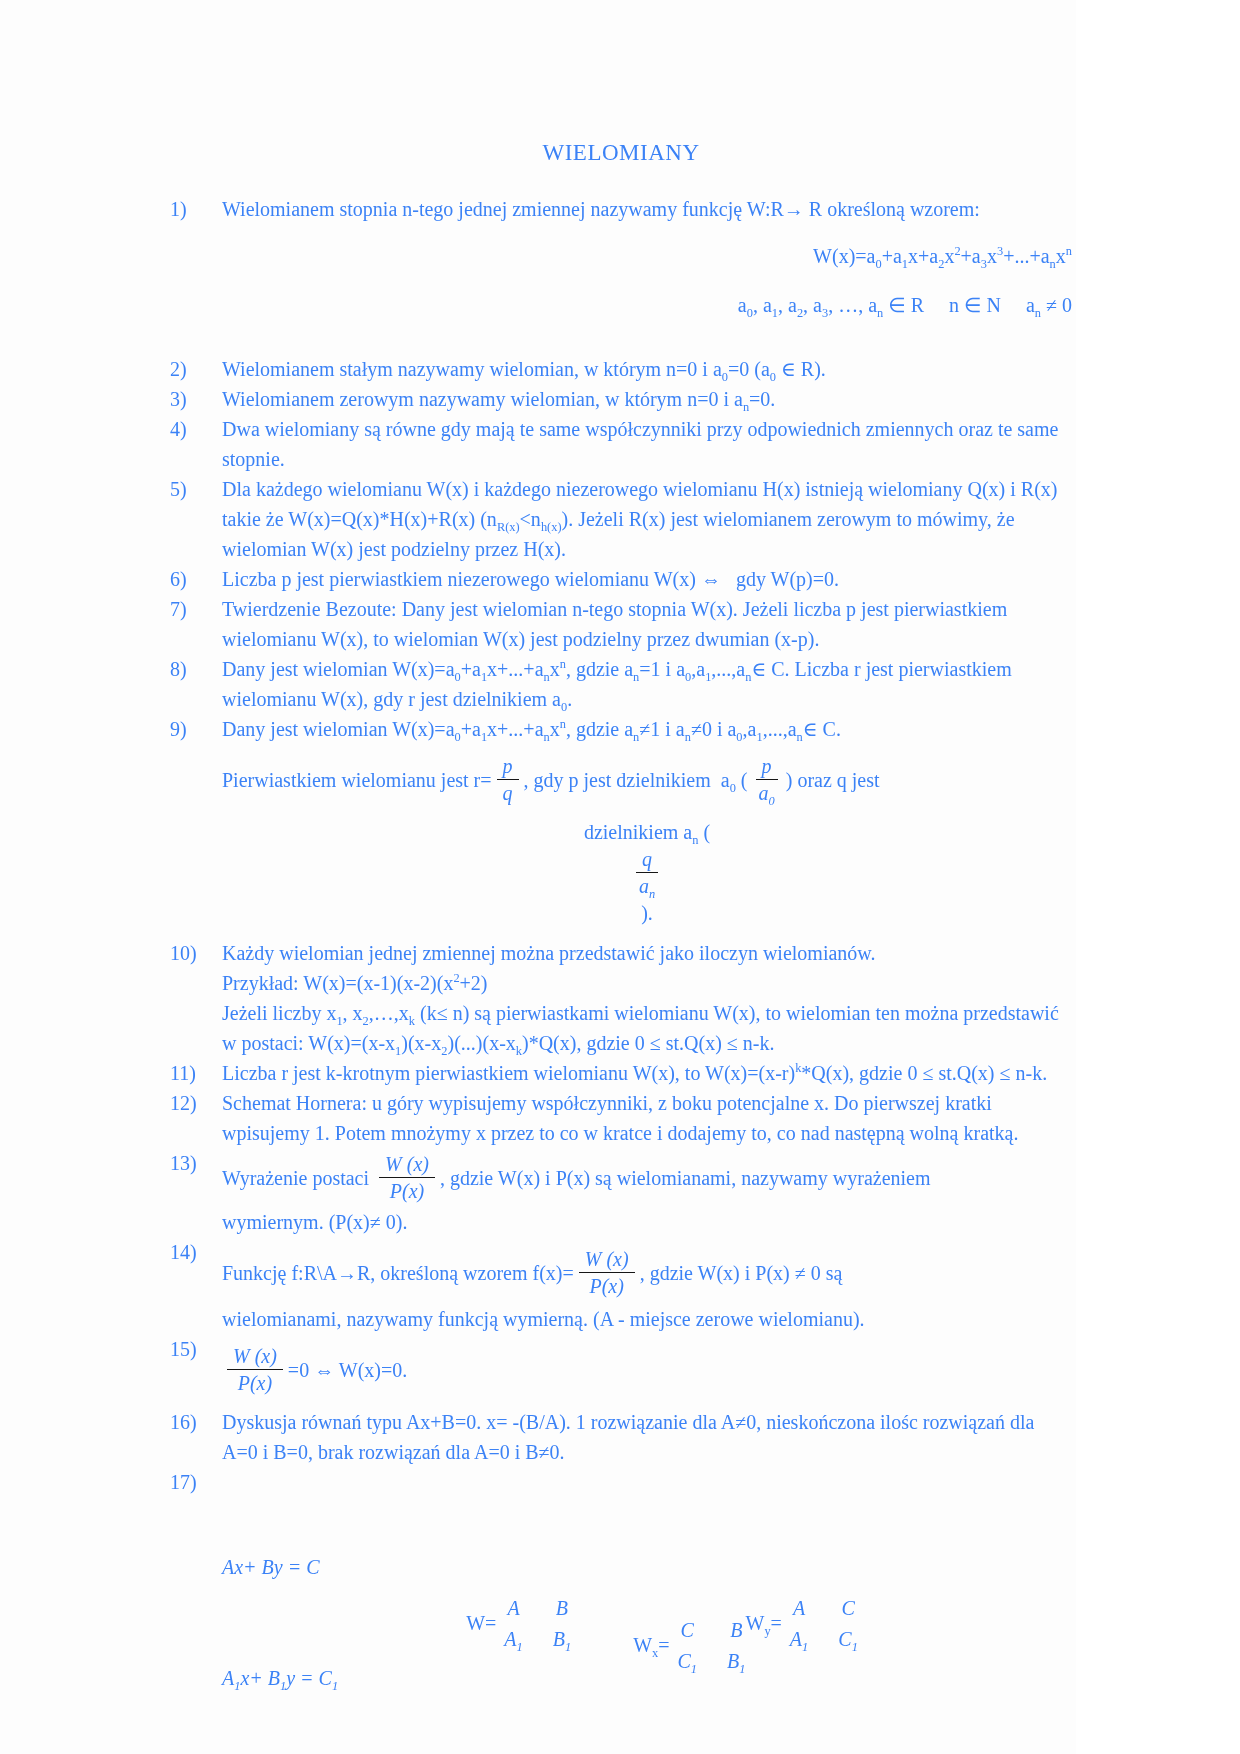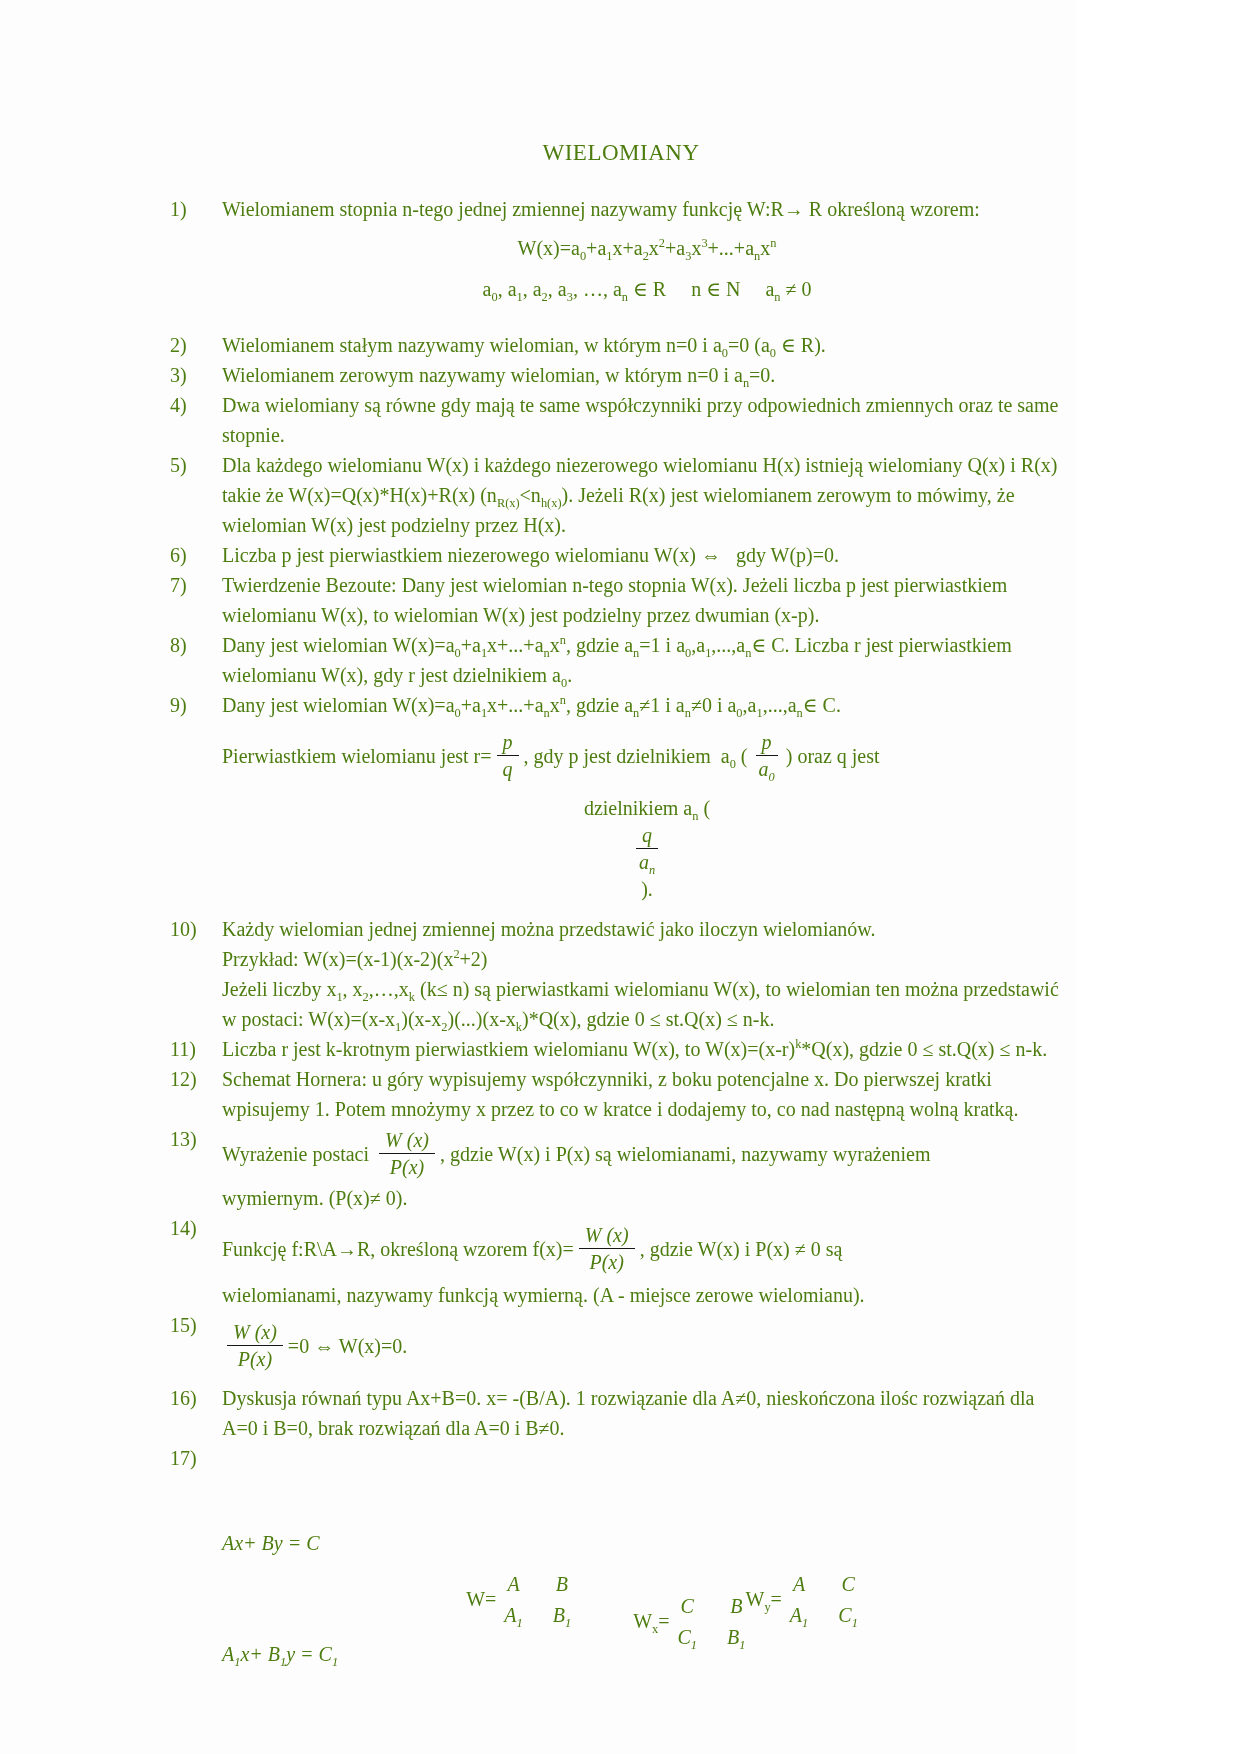--- a/index.html
+++ b/index.html
@@ -1,30 +1,30 @@
 <!DOCTYPE html>
 <html><head>
 <meta charset="utf-8">
 <style>
   html,body{margin:0;padding:0;background:#ffffff;}
   .page{
-    width:1076px;height:1754px;background:#fdfdfd;color:#4d7c0f;
+    width:1076px;height:1754px;background:#fdfdfd;color:#3b82f6;
     font-family:"Liberation Serif","DejaVu Serif",serif;
     position:relative;overflow:hidden;
   }
   .content{position:absolute;left:170px;top:140px;width:902px;}
   .title{
     text-align:center;font-size:23px;letter-spacing:.5px;
     margin:0 0 28px 0;font-weight:normal;
   }
   .item{display:flex;font-size:20px;line-height:30px;}
   .num{width:52px;flex:none;}
   .body{flex:1;min-width:0;}
   .text{white-space:normal;}
-  .fcenter{text-align:center;white-space:pre-wrap;line-height:33px;margin:8px 0;}
+  .fcenter{text-align:right;white-space:pre-wrap;line-height:33px;margin:16px 0;font-family:Liberation Serif, serif;}
   sub{font-size:62%;line-height:0;}
   sup{font-size:62%;line-height:0;}
   .frow{display:flex;align-items:center;white-space:pre;text-align:right;}
   .frow > span.seg{white-space:pre;}
   .frac{
     display:inline-flex;flex-direction:column;align-items:center;
     font-style:italic;font-size:20px;line-height:24px;margin:0 5px;flex:none;
   }
   .frac .fn{padding:0 6px 1px;border-bottom:1.6px solid #161616;}
   .frac .fd{padding:1px 6px 0;}

